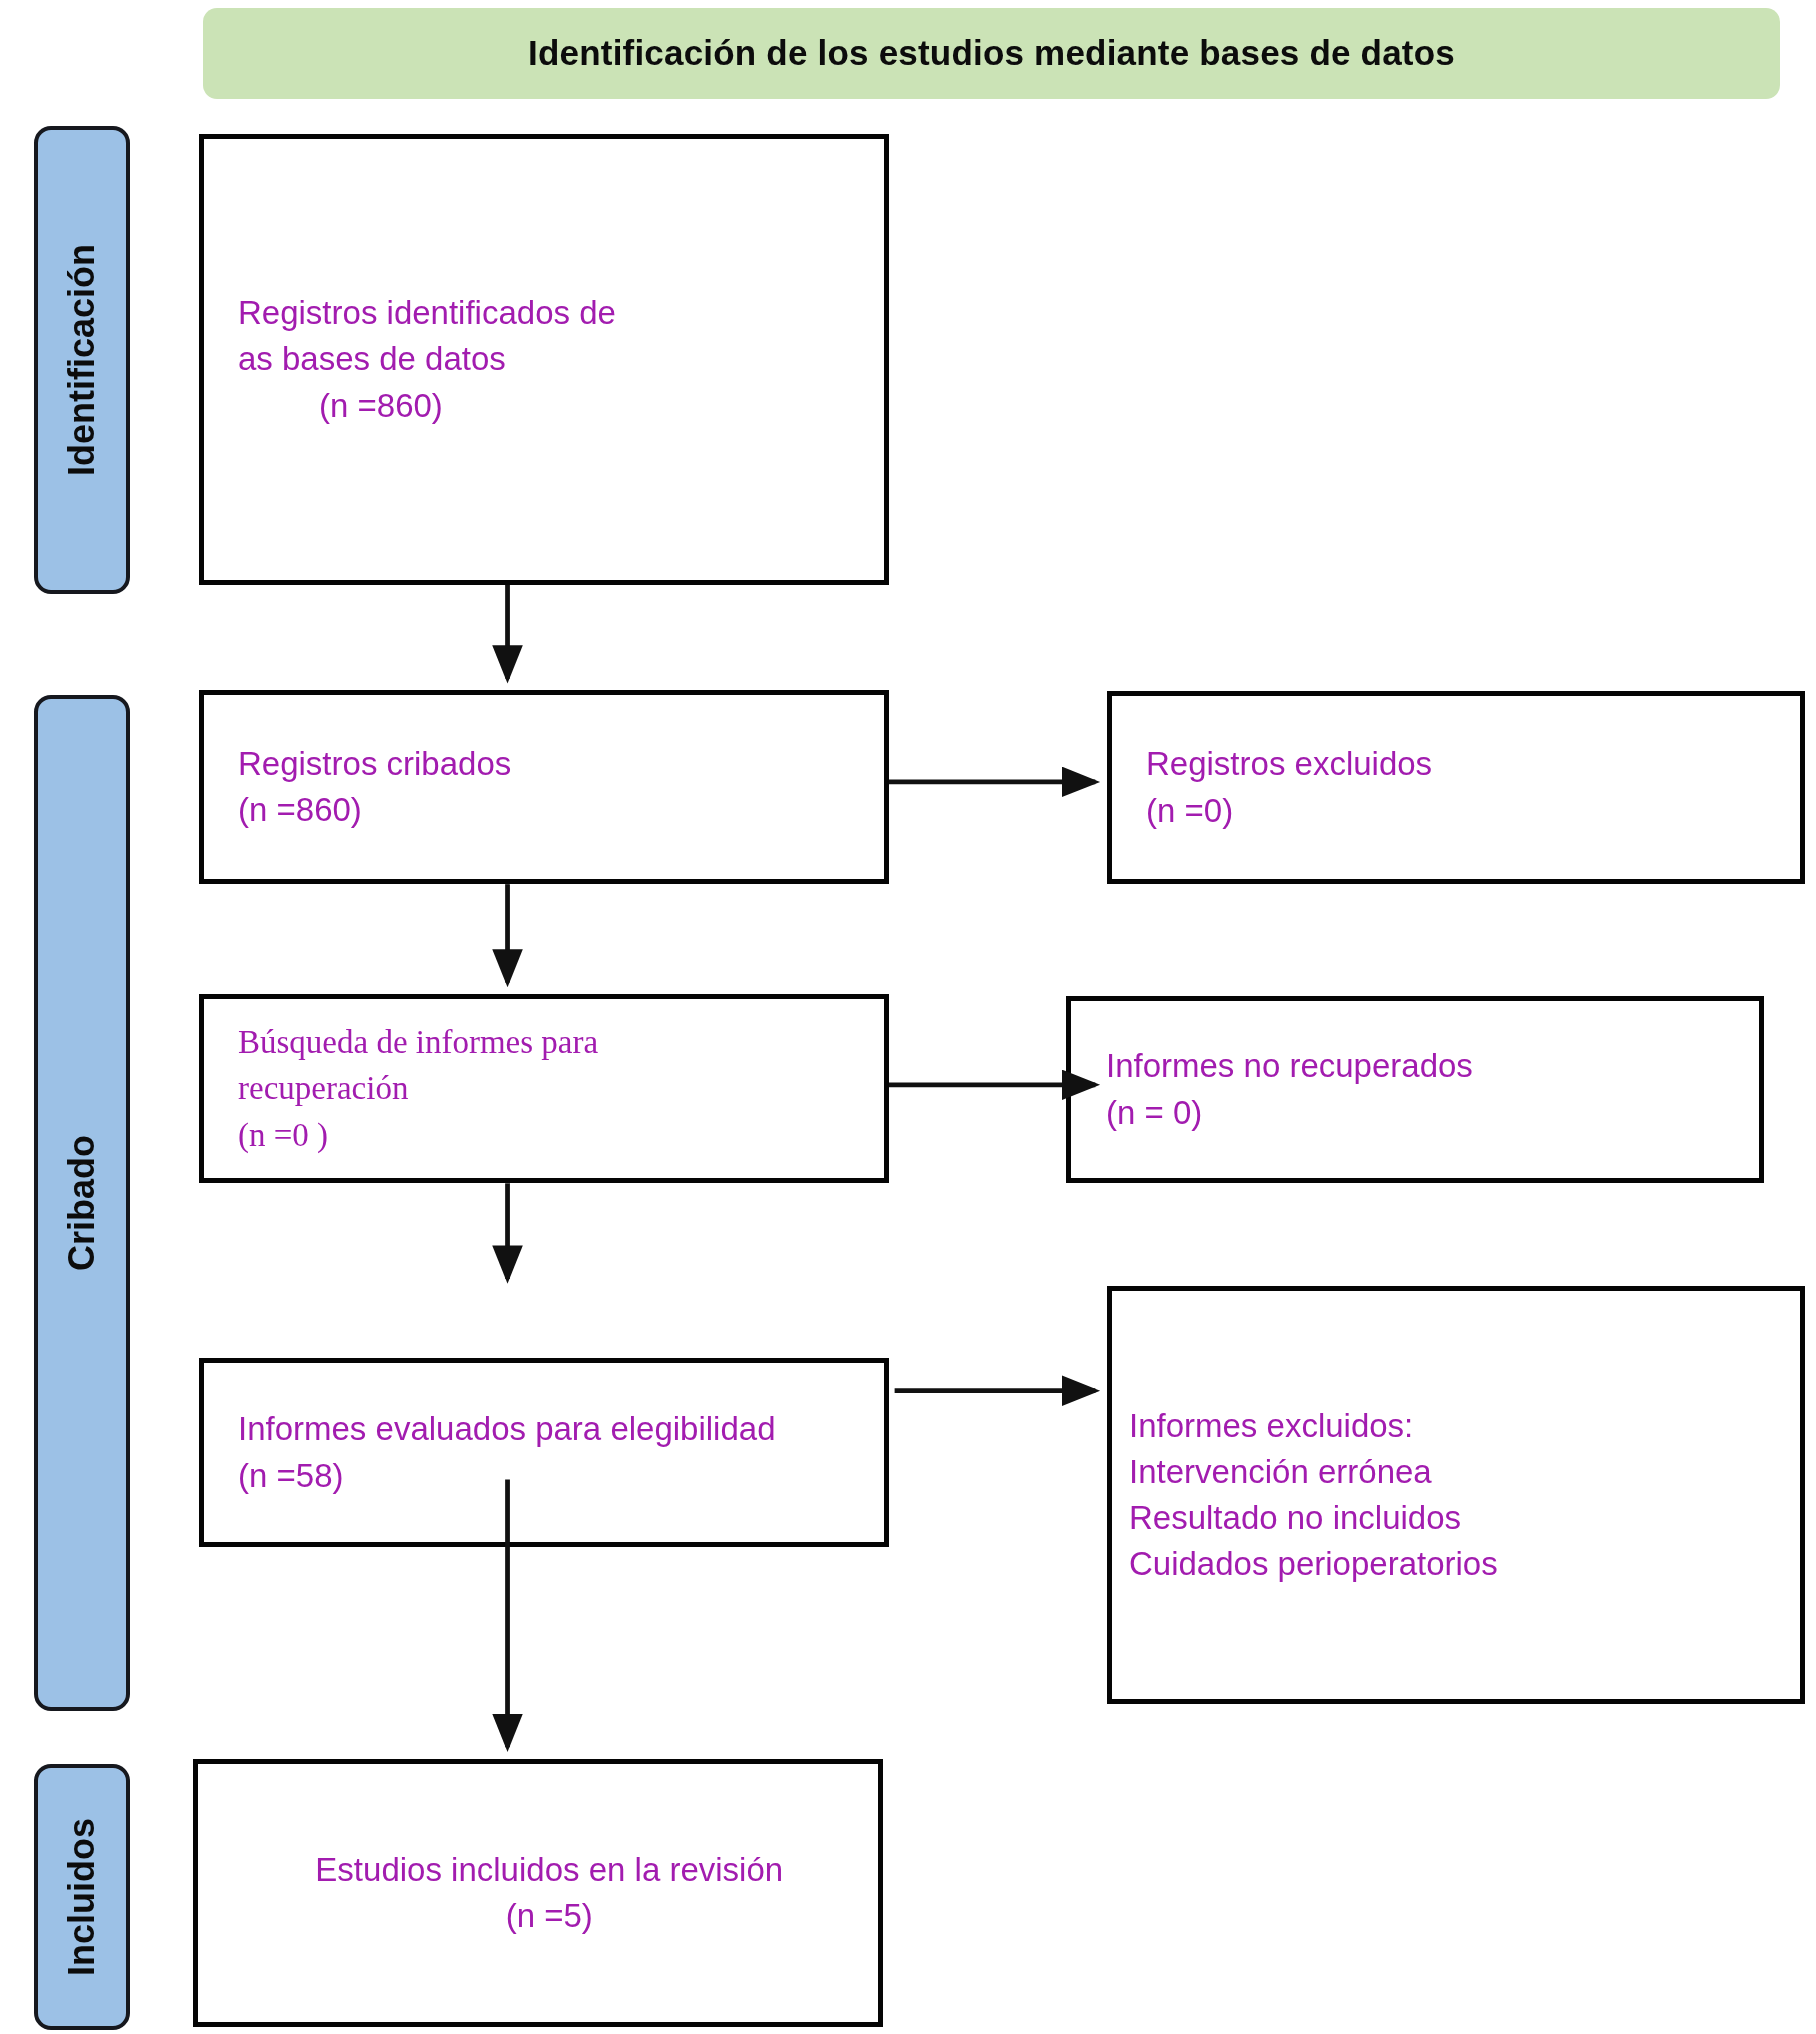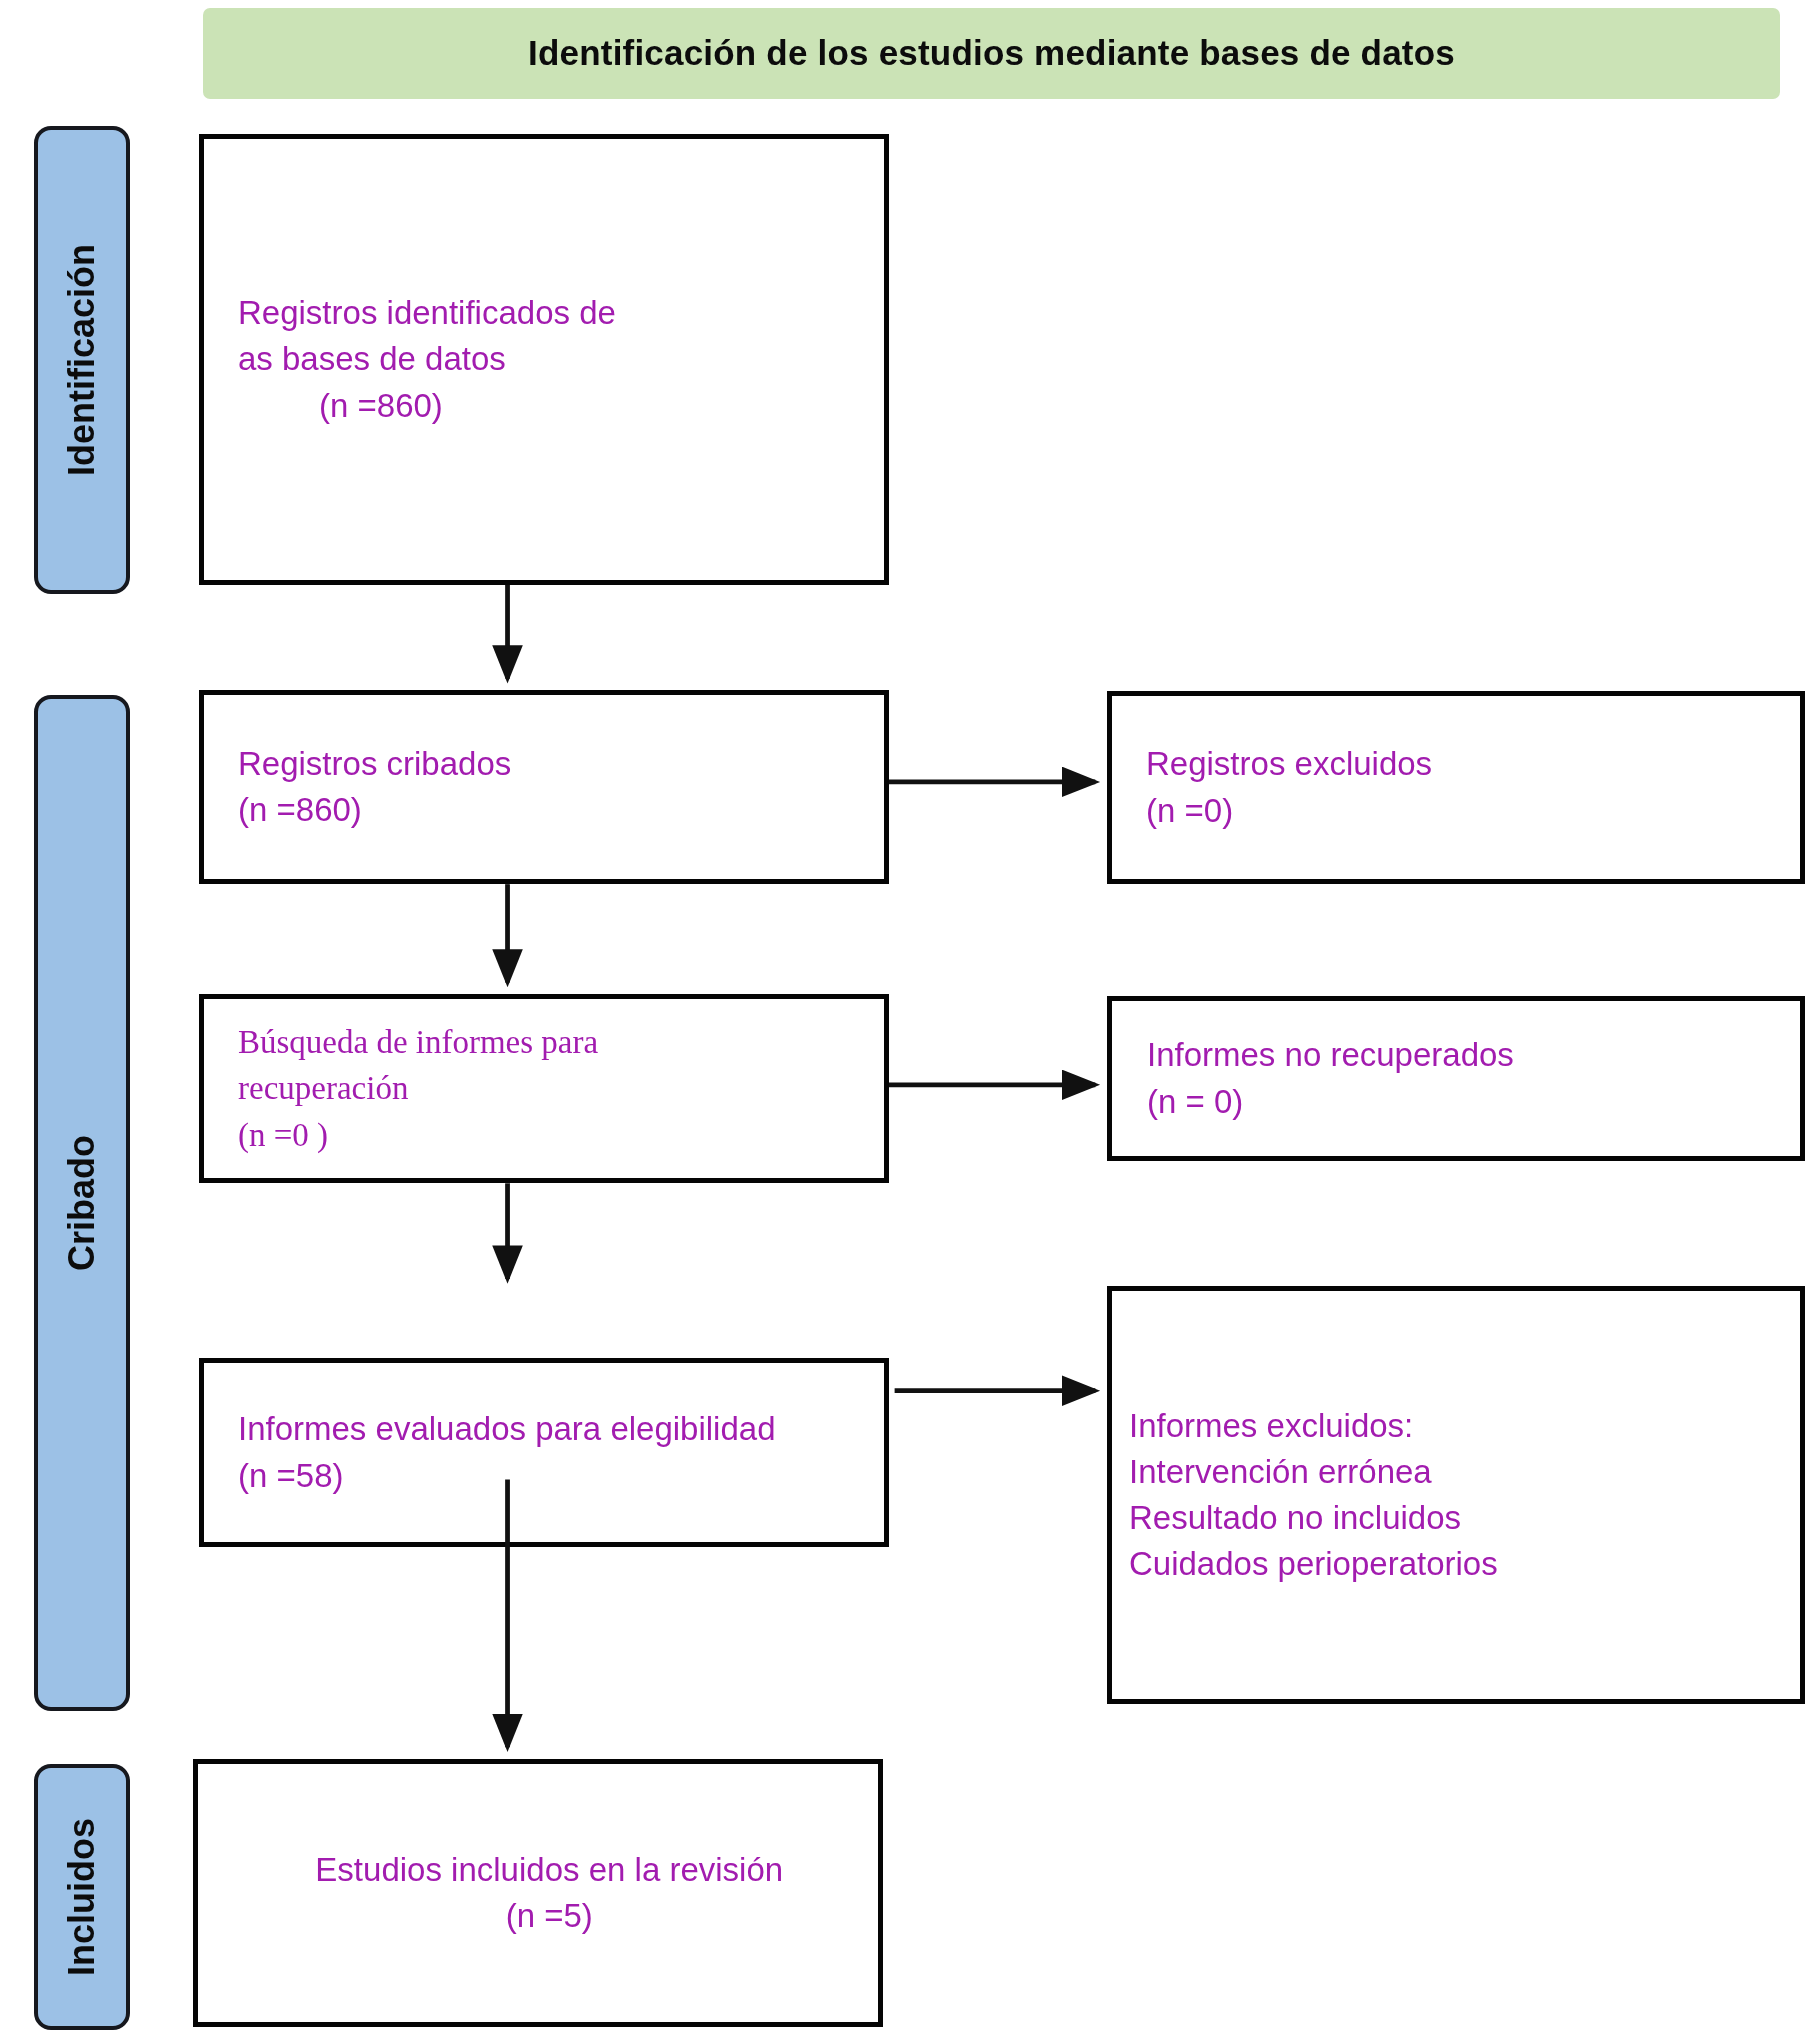--- a/index.html
+++ b/index.html
@@ -15,21 +15,21 @@
     background: #ffffff;
     overflow: hidden;
   }
 
   
   .banner {
     position: absolute;
     left: 203px; top: 7.6px;
     width: 1577px; height: 91px;
     background: #cbe3b6;
-    border-radius: 7px;
+    border-radius: 14px;
     display: flex;
     align-items: center;
     justify-content: center;
     text-align: center;
   }
   .banner .title {
     font-size: 35px;
     font-weight: bold;
     color: #0c0c0c;
     letter-spacing: 0.2px;
@@ -77,21 +77,21 @@
   .fbox .line { white-space: nowrap; }
   .fbox .indent { padding-left: 81px; }
 
   .box-identified   { left: 199px;  top: 134px;  width: 690px; height: 451px; }
   .box-screened     { left: 199px;  top: 690px;  width: 690px; height: 194px; }
   .box-retrieval    { left: 199px;  top: 994px; width: 690px; height: 189px; font-family: Liberation Serif, serif; }
   .box-assessed     { left: 199px;  top: 1358px; width: 690px; height: 189px; }
   .box-included     { left: 193px;  top: 1759px; width: 690px; height: 268px; align-items: center; }
 
   .box-rec-excluded   { left: 1107px; top: 691px;  width: 698px; height: 193px; }
-  .box-not-retrieved  { left: 1107px; top: 996px; width: 698px; height: 165px; padding-left: 35px; }
+  .box-not-retrieved  { left: 1066px; top: 996px; width: 698px; height: 187px; padding-left: 35px; }
   .box-rep-excluded   { left: 1107px; top: 1286px; width: 698px; height: 418px; padding-left: 17px; }
 
   
   svg.arrows {
     position: absolute;
     left: 0; top: 0;
     width: 1816px; height: 2034px;
     pointer-events: none;
   }
   svg.arrows path.shaft {

